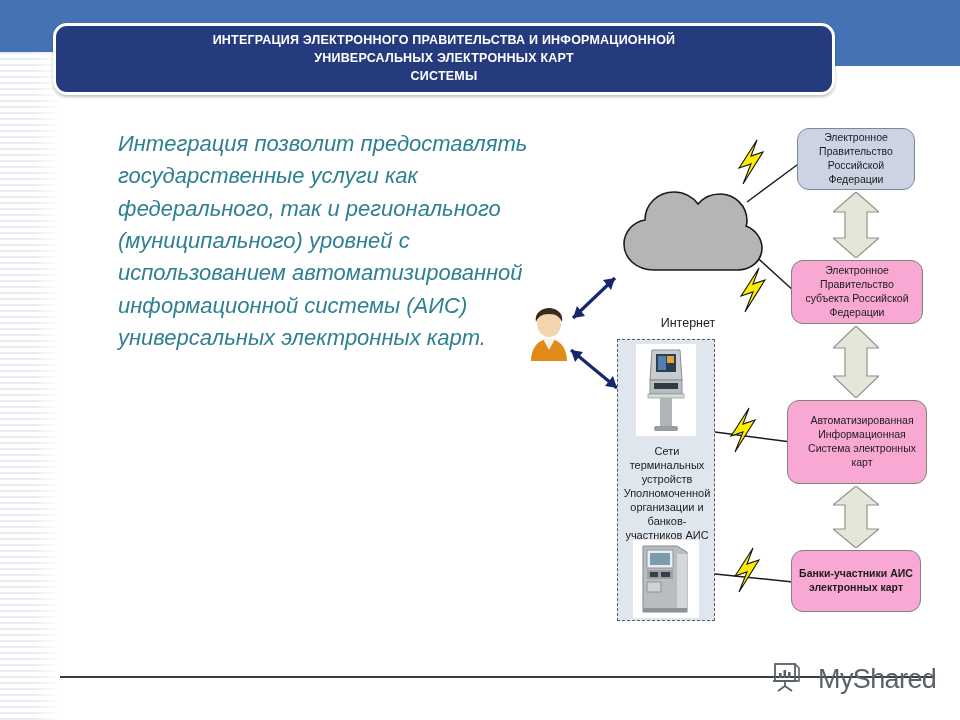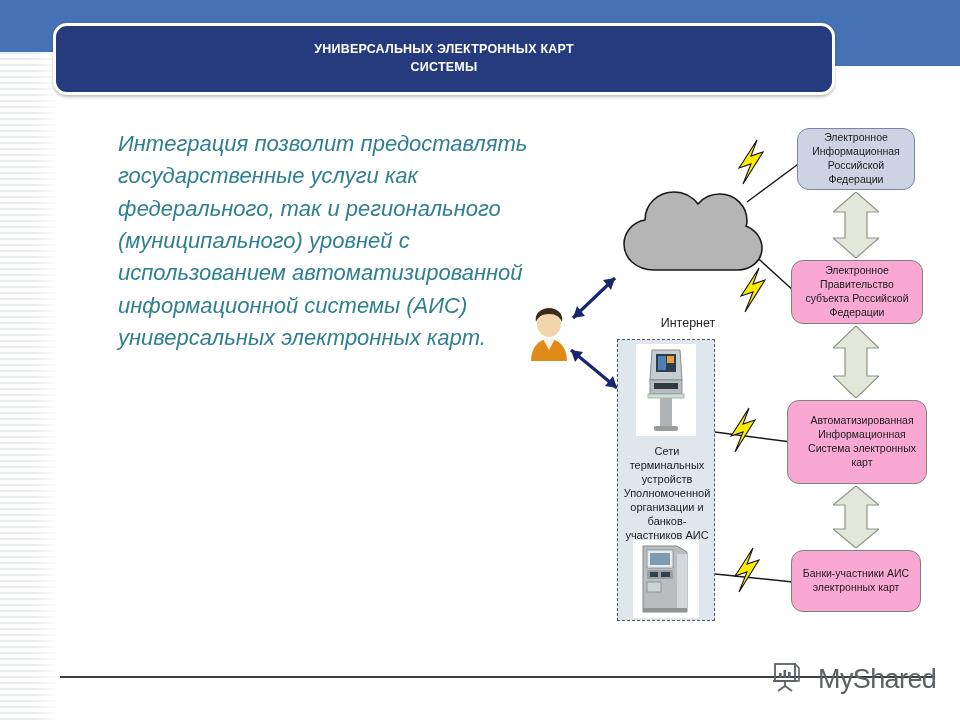--- a/index.html
+++ b/index.html
@@ -82,21 +82,21 @@
     display:flex;align-items:center;justify-content:center;
     text-align:center;
     color:#1b1b1b;
     font-size:10.5px;
     line-height:1.32;
     padding:4px 6px;
   }
   .node-eg-rf{left:302px;top:18px;width:118px;height:62px;background:#ccd4e4;border-color:#7b86a0;}
   .node-eg-subj{left:296px;top:150px;width:132px;height:64px;}
   .node-ais{left:292px;top:290px;width:140px;height:84px;padding-left:16px;}
-  .node-banks{left:296px;top:440px;width:130px;height:62px;}
+  .node-banks{left:296px;top:440px;width:130px;height:62px;font-weight:bold;}
 
   
   .vda{position:absolute;width:46px;}
   .vda svg{display:block;width:100%;height:100%;}
   .vda-1{left:338px;top:82px;height:66px;}
   .vda-2{left:338px;top:216px;height:72px;}
   .vda-3{left:338px;top:376px;height:62px;}
 
   
   .cloud{position:absolute;left:113px;top:68px;width:160px;height:110px;}
@@ -149,20 +149,21 @@
 <div class="slide">
 
   <div class="topband"></div>
   <div class="topband-cut"></div>
   <div class="stripes"></div>
   <div class="stripes-fade"></div>
   <div class="topband-white"></div>
 
   <div class="banner">
     <div class="banner-title">
+      <div>ИНТЕГРАЦИЯ ЭЛЕКТРОННОГО ПРАВИТЕЛЬСТВА И ИНФОРМАЦИОННОЙ</div>
       <div>УНИВЕРСАЛЬНЫХ ЭЛЕКТРОННЫХ КАРТ</div>
       <div>СИСТЕМЫ</div>
     </div>
   </div>
 
   <div class="bodytext">Интеграция позволит предоставлять государственные услуги как федерального, так и регионального (муниципального) уровней с использованием автоматизированной информационной системы (АИС) универсальных электронных карт.</div>
 
   <div class="diagram">
 
     <svg class="conn" viewBox="0 0 450 540">
@@ -250,21 +251,21 @@
           <rect x="17" y="32" width="8" height="5" fill="#33404a"></rect>
           <rect x="28" y="32" width="9" height="5" fill="#33404a"></rect>
           <rect x="14" y="42" width="14" height="10" fill="#cfd3d6" stroke="#85888b" stroke-width=".8"></rect>
           <rect x="44" y="14" width="10" height="58" fill="#d4d8da"></rect>
           <rect x="10" y="68" width="44" height="4" fill="#8e9295"></rect>
         </svg>
       </div>
     </div>
 
     <div class="node node-eg-rf">
-      <span>Электронное Информационная Российской Федерации</span>
+      <span>Электронное Правительство Российской Федерации</span>
     </div>
 
     <div class="vda vda-1">
       <svg viewBox="0 0 46 66" preserveAspectRatio="none">
         <polygon points="23,0 46,20 34,20 34,46 46,46 23,66 0,46 12,46 12,20 0,20" fill="#e3e7da" stroke="#8e9488" stroke-width="1.2"></polygon>
       </svg>
     </div>
 
     <div class="node node-eg-subj">
       <span>Электронное Правительство субъекта Российской Федерации</span>

